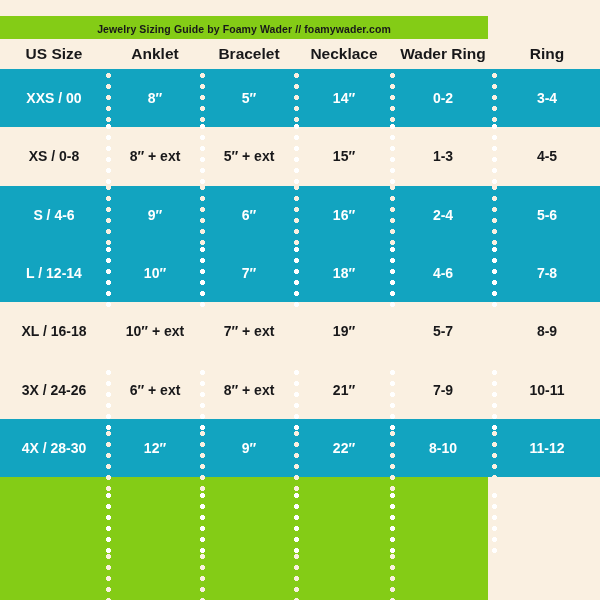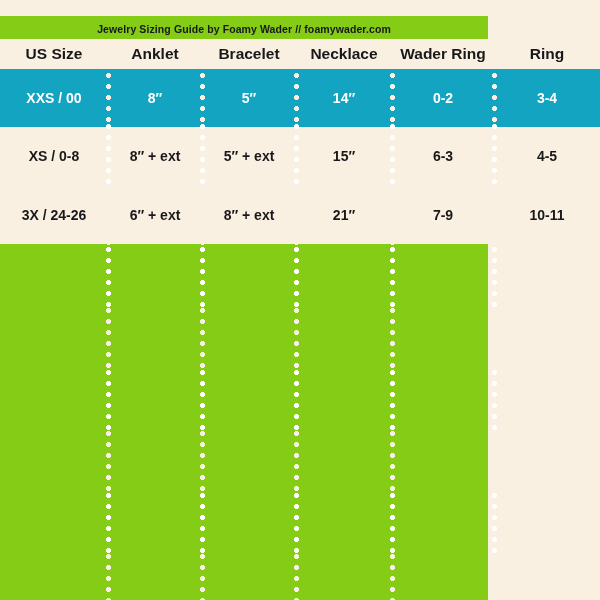--- a/index.html
+++ b/index.html
@@ -126,30 +126,62 @@
         <td>5″</td>
         <td>14″</td>
         <td>0-2</td>
         <td>3-4</td>
       </tr>
       <tr class="cream">
         <td>XS / 0-8</td>
         <td>8″ + ext</td>
         <td>5″ + ext</td>
         <td>15″</td>
-        <td>6-3</td>
+        <td>1-3</td>
         <td>4-5</td>
+      </tr>
+      <tr class="teal">
+        <td>S / 4-6</td>
+        <td>9″</td>
+        <td>6″</td>
+        <td>16″</td>
+        <td>2-4</td>
+        <td>5-6</td>
+      </tr>
+      <tr class="teal">
+        <td>L / 12-14</td>
+        <td>10″</td>
+        <td>7″</td>
+        <td>18″</td>
+        <td>4-6</td>
+        <td>7-8</td>
+      </tr>
+      <tr class="cream">
+        <td>XL / 16-18</td>
+        <td>10″ + ext</td>
+        <td>7″ + ext</td>
+        <td>19″</td>
+        <td>5-7</td>
+        <td>8-9</td>
       </tr>
       <tr class="cream">
         <td>3X / 24-26</td>
         <td>6″ + ext</td>
         <td>8″ + ext</td>
         <td>21″</td>
         <td>7-9</td>
         <td>10-11</td>
+      </tr>
+      <tr class="teal">
+        <td>4X / 28-30</td>
+        <td>12″</td>
+        <td>9″</td>
+        <td>22″</td>
+        <td>8-10</td>
+        <td>11-12</td>
       </tr>
     </tbody>
   </table>
 
   <div class="dots-layer" id="dots">
       <div class="dot-seg on-teal" style="left: 105.5px; top: 46px; height: 61.5556px;"></div>
       <div class="dot-seg on-cream" style="left: 105.5px; top: 107.556px; height: 61.5556px;"></div>
       <div class="dot-seg on-teal" style="left: 105.5px; top: 169.111px; height: 61.5556px;"></div>
       <div class="dot-seg on-cream" style="left: 105.5px; top: 230.667px; height: 61.5556px;"></div>
       <div class="dot-seg on-teal" style="left: 105.5px; top: 292.222px; height: 61.5556px;"></div>

